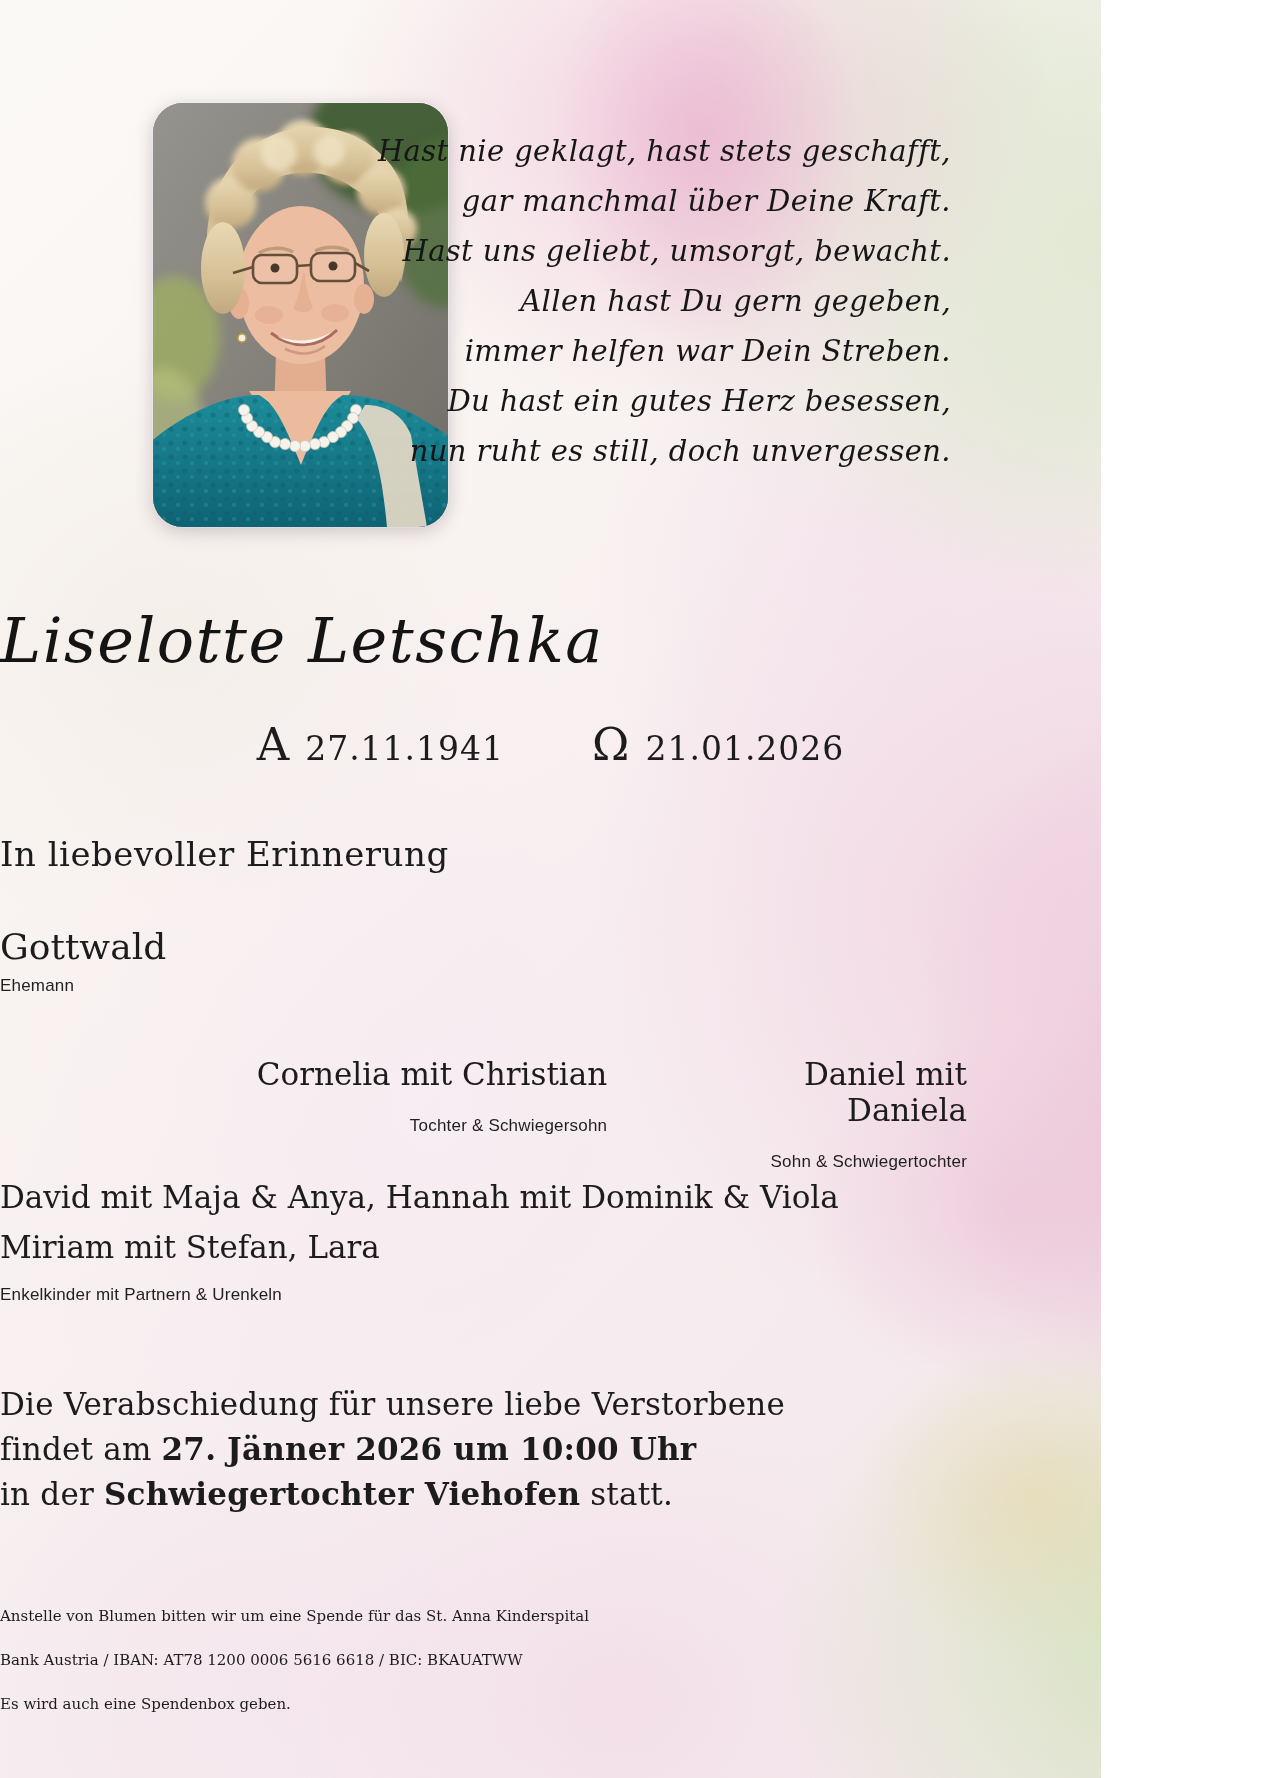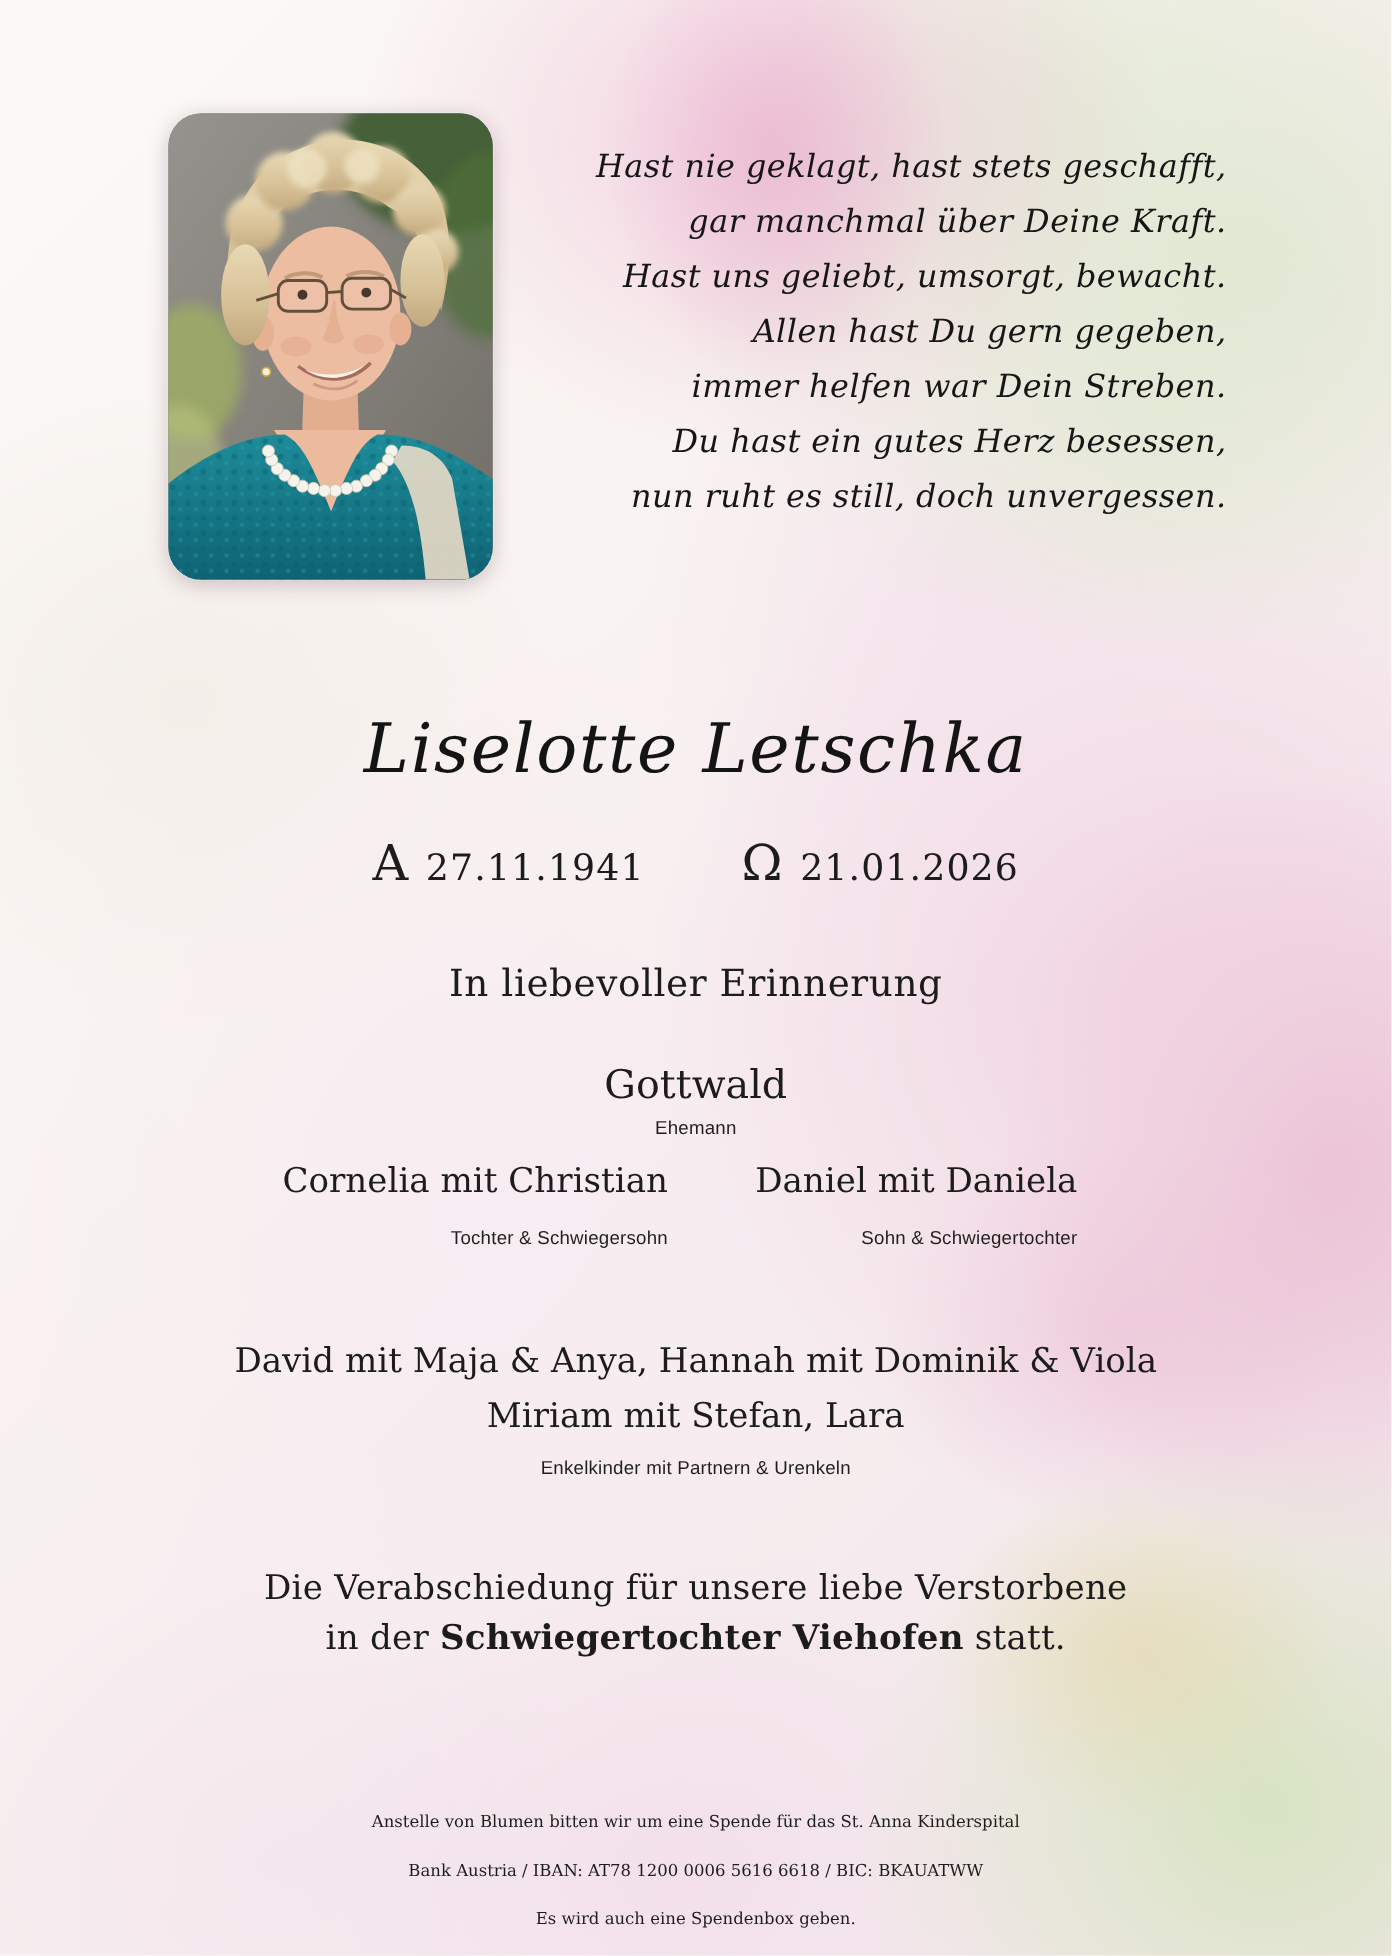--- a/index.html
+++ b/index.html
@@ -1,20 +1,20 @@
 <!DOCTYPE html>
 <html><head>
 <meta charset="utf-8">
 <style>
   html,body{margin:0;padding:0;}
   body{font-family:"DejaVu Serif","Liberation Serif",serif;color:#1c1c1c;background:#fff;}
 
   .card{
     position:relative;
-    width:1265px;height:1778px;
+    width:1101px;height:1778px;
     overflow:hidden;
     background:
       radial-gradient(520px 420px at 690px 120px,  rgba(236,177,208,0.50), rgba(236,177,208,0) 70%),
       radial-gradient(220px 300px at 705px 140px,  rgba(224,148,190,0.45), rgba(224,148,190,0) 70%),
       radial-gradient(700px 500px at 1120px 230px, rgba(223,231,208,0.85), rgba(223,231,208,0) 75%),
       radial-gradient(420px 420px at 980px 90px,   rgba(235,240,225,0.90), rgba(235,240,225,0) 70%),
       radial-gradient(360px 300px at 1060px 380px, rgba(228,234,214,0.70), rgba(228,234,214,0) 70%),
       radial-gradient(400px 500px at 870px 560px,  rgba(244,226,236,0.75), rgba(244,226,236,0) 70%),
       radial-gradient(640px 680px at 1050px 900px, rgba(240,209,224,0.85), rgba(240,209,224,0) 72%),
       radial-gradient(420px 520px at 1205px 1060px,rgba(228,172,200,0.80), rgba(228,172,200,0) 70%),
@@ -41,21 +41,21 @@
   .poem{
     position:absolute;top:126px;right:150px;
     text-align:right;
     font-style:italic;
     font-size:29px;line-height:50px;
     letter-spacing:.4px;
     color:#161616;
   }
 
   
-  .center{position:absolute;left:0;width:100%;text-align:center;margin-top:40px;}
+  .center{position:absolute;left:0;width:100%;text-align:left;}
 
   .name{top:604px;font-size:62px;font-style:italic;letter-spacing:1.5px;color:#141414;}
 
   .dates{top:722px;display:flex;justify-content:center;align-items:baseline;gap:0;}
   .date-group{display:flex;align-items:baseline;}
   .date-group + .date-group{margin-left:88px;}
   .date-symbol{font-size:45px;line-height:1;margin-right:16px;font-style:normal;}
   .date-value{font-size:33px;letter-spacing:1px;}
 
   .remembrance{top:834px;font-size:34px;letter-spacing:.5px;}
@@ -241,20 +241,21 @@
   </div>
 
   <div class="center grandchildren">
     <div class="fline">David mit Maja &amp; Anya, Hannah mit Dominik &amp; Viola</div>
     <div class="fline">Miriam mit Stefan, Lara</div>
     <div class="relation">Enkelkinder mit Partnern &amp; Urenkeln</div>
   </div>
 
   <div class="center funeral">
     <div>Die Verabschiedung für unsere liebe Verstorbene</div>
+    <div><span>findet am </span><b>27. Jänner 2026 um 10:00 Uhr</b></div>
     <div><span>in der </span><b>Schwiegertochter Viehofen</b><span> statt.</span></div>
   </div>
 
   <div class="center donation">
     <div>Anstelle von Blumen bitten wir um eine Spende für das St. Anna Kinderspital</div>
     <div>Bank Austria / IBAN: AT78 1200 0006 5616 6618 / BIC: BKAUATWW</div>
     <div>Es wird auch eine Spendenbox geben.</div>
   </div>
 
 </div>

